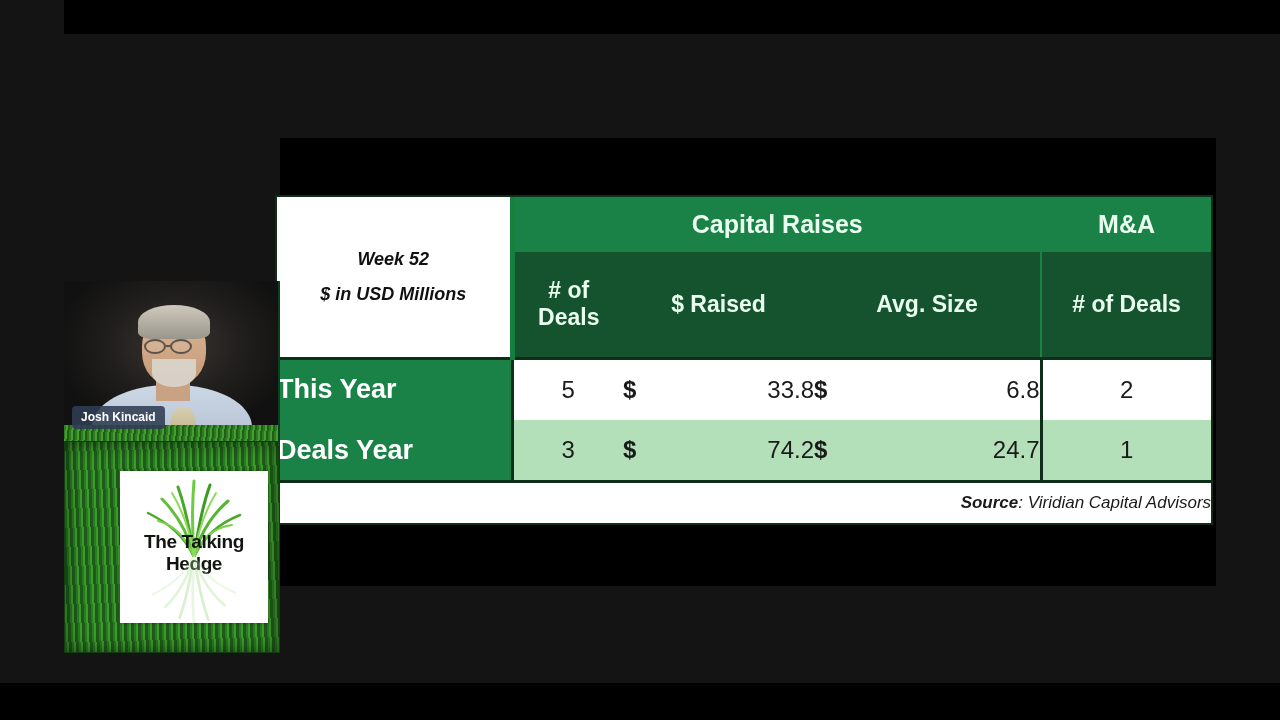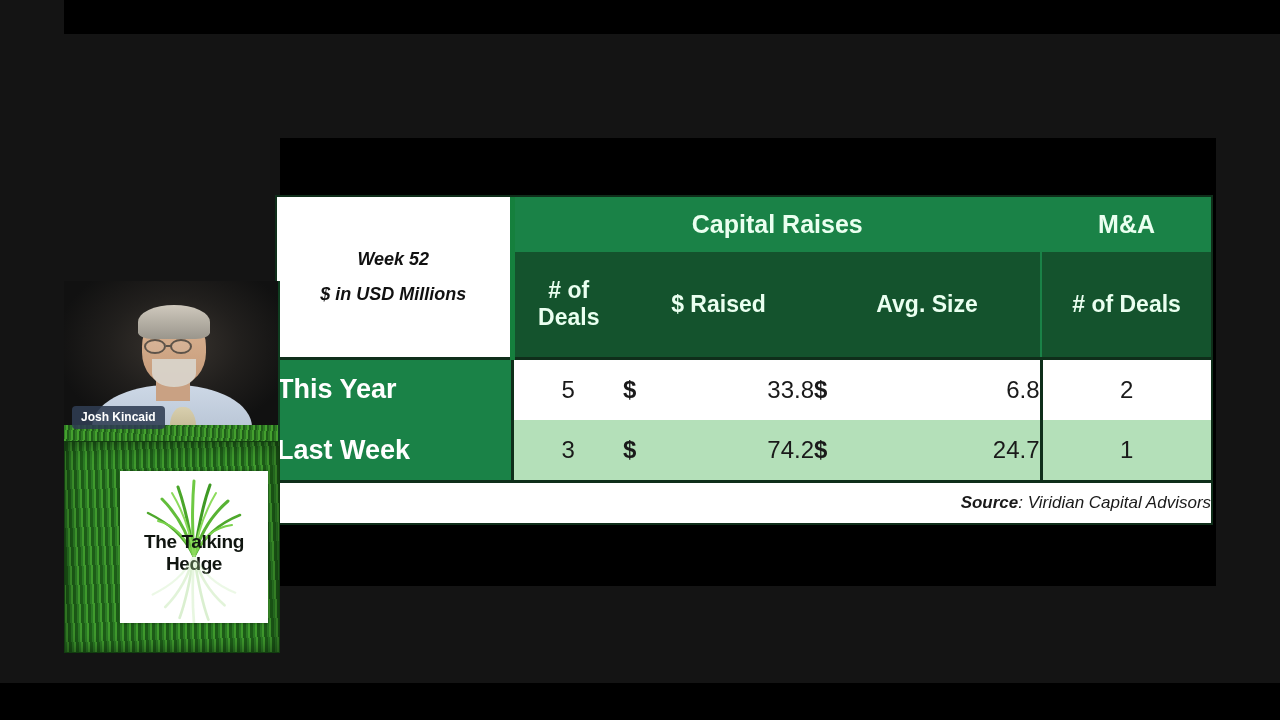--- a/index.html
+++ b/index.html
@@ -231,21 +231,21 @@
           <td class="row-label">This Year</td>
           <td class="num">5</td>
           <td class="cur">$</td>
           <td class="val">33.8</td>
           <td class="cur">$</td>
           <td class="val b">6.8</td>
           <td class="num ma-cell">2</td>
         </tr>
 
         <tr class="r-last">
-          <td class="row-label last">Last Week</td>
+          <td class="row-label last">Deals Year</td>
           <td class="num">3</td>
           <td class="cur">$</td>
           <td class="val">74.2</td>
           <td class="cur">$</td>
           <td class="val b">24.7</td>
           <td class="num ma-cell">1</td>
         </tr>
 
         <tr>
           <td class="src-cell" colspan="7">

